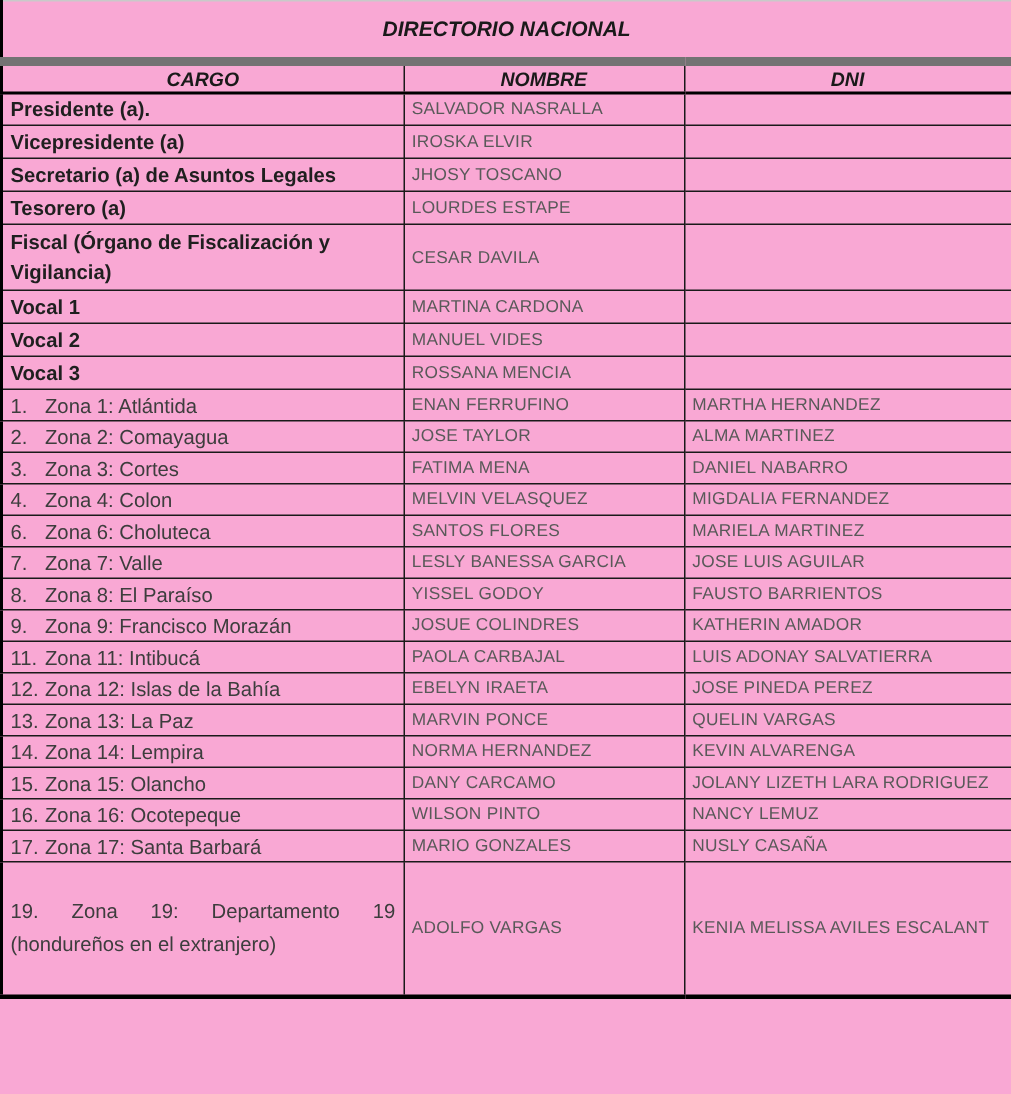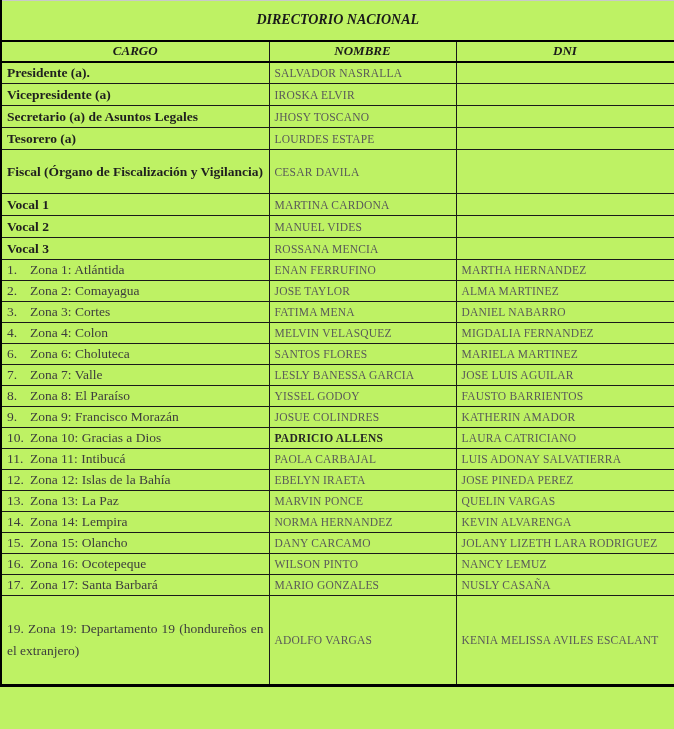--- a/index.html
+++ b/index.html
@@ -1,21 +1,21 @@
 <!DOCTYPE html>
 <html><head>
 <meta charset="utf-8">
 <style>
   html, body { margin: 0; padding: 0; background: #ffffff; }
   .page {
     width: 674px;
     height: 729px;
     overflow: hidden;
-    background: #bef264;
-    font-family: Liberation Serif, serif;
+    background: #f9a8d4;
+    font-family: Liberation Sans, sans-serif;
   }
   table.directorio {
     border-collapse: collapse;
     table-layout: fixed;
     width: 674px;
   }
   col.c1 { width: 268px; }
   col.c2 { width: 187px; }
   col.c3 { width: 219px; }
 
@@ -37,21 +37,21 @@
     text-align: center;
     font-size: 14px;
     font-weight: bold;
     font-style: italic;
     color: #1a1a1a;
   }
 
   
   tr.r-head { height: 21px; }
   tr.r-head th {
-    border-top: 2px solid #737373;
+    border-top: 6px solid #737373;
     border-bottom: 2px solid #000;
     text-align: center;
     font-size: 13px;
     font-weight: bold;
     font-style: italic;
     color: #1a1a1a;
   }
 
   
   tr.type-officer { height: 22px; padding-left: 12px; }
@@ -218,27 +218,20 @@
   </tr>
         <tr class="r-body type-zona">
     <td class="cargo">
       <span class="num">9.</span><span>Zona 9: Francisco Morazán</span>
     </td>
     <td class="nombre">JOSUE COLINDRES</td>
     <td class="dni">KATHERIN AMADOR</td>
   </tr>
         <tr class="r-body type-zona">
     <td class="cargo">
-      <span class="num">10.</span><span>Zona 10: Gracias a Dios</span>
-    </td>
-    <td class="nombre strong">PADRICIO ALLENS</td>
-    <td class="dni">LAURA CATRICIANO</td>
-  </tr>
-        <tr class="r-body type-zona">
-    <td class="cargo">
       <span class="num">11.</span><span>Zona 11: Intibucá</span>
     </td>
     <td class="nombre">PAOLA CARBAJAL</td>
     <td class="dni">LUIS ADONAY SALVATIERRA</td>
   </tr>
         <tr class="r-body type-zona">
     <td class="cargo">
       <span class="num">12.</span><span>Zona 12: Islas de la Bahía</span>
     </td>
     <td class="nombre">EBELYN IRAETA</td>

